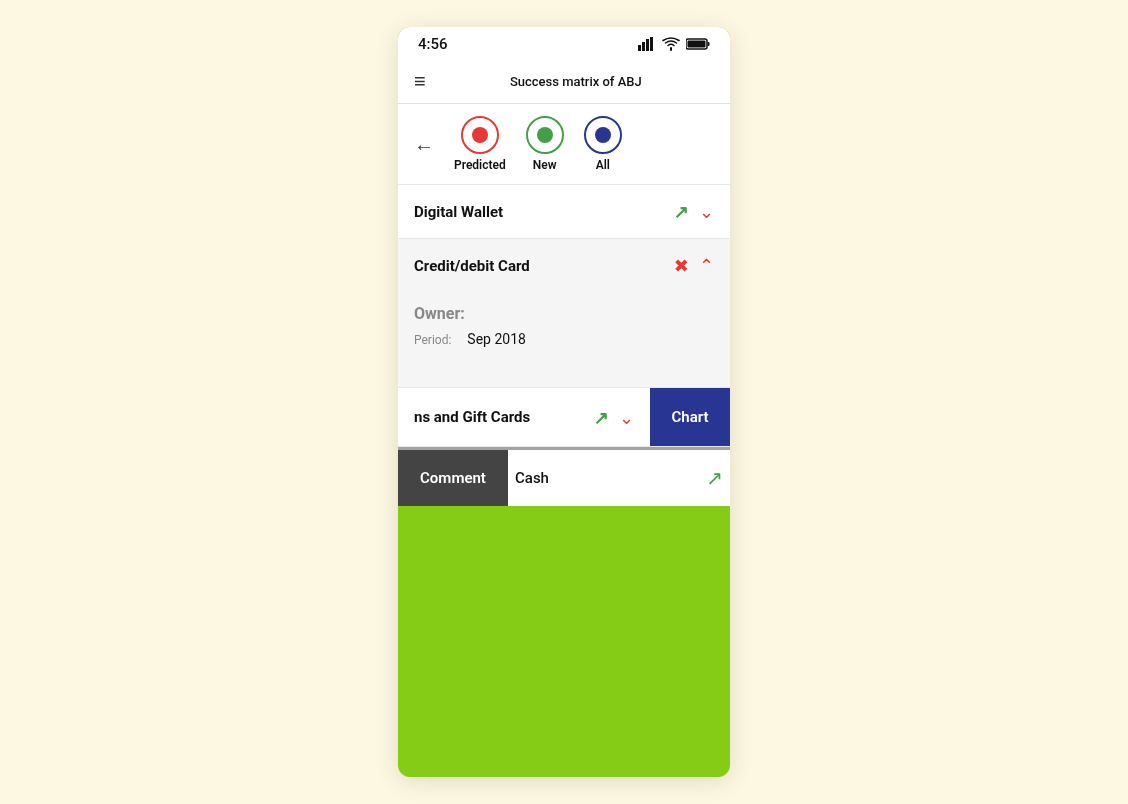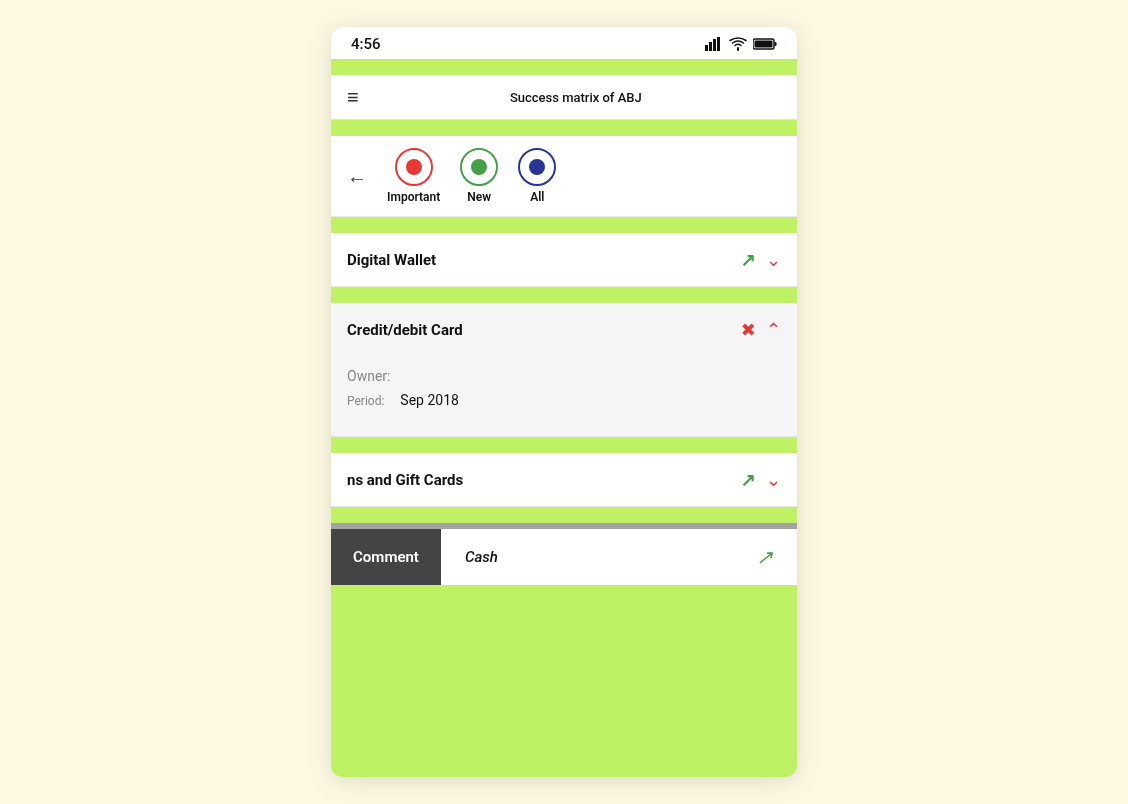--- a/index.html
+++ b/index.html
@@ -5,29 +5,28 @@
     * { box-sizing: border-box; margin: 0; padding: 0; }
     body {
       background-color: #fdf8e1;
       display: flex;
       justify-content: center;
       align-items: center;
       min-height: 100vh;
       font-family: 'Roboto', Arial, sans-serif;
     }
     .phone-container {
-      width: 466px;
+      width: 332px;
       min-height: 750px;
-      background: #bef264;
+      background: #84cc16;
       border-radius: 12px;
       box-shadow: 0 4px 24px rgba(0,0,0,0.12);
       overflow: hidden;
       display: flex;
       flex-direction: column;
-      gap: 16px;
     }
     
     .status-bar {
       display: flex;
       justify-content: space-between;
       align-items: center;
       padding: 8px 20px 6px;
       background: #fff;
     }
     .status-time {
@@ -179,31 +178,32 @@
     }
     .detail-col-value {
       font-size: 14px;
       color: #111;
       font-weight: 500;
     }
     .owner-row {
       margin-bottom: 8px;
     }
     .owner-label {
-      font-size: 14px;
+      font-size: 16px;
       color: #888;
+      font-weight: bold;
     }
     .owner-value {
       font-size: 14px;
       color: #111;
     }
     .period-row {
       display: flex;
       gap: 8px;
-      margin-bottom: 12px;
+      margin-bottom: 24px;
       align-items: baseline;
     }
     .period-label {
       font-size: 12px;
       color: #888;
     }
     .period-value {
       font-size: 14px;
       color: #111;
       margin-left: 8px;
@@ -246,42 +246,41 @@
       display: flex;
       align-items: center;
       justify-content: center;
       cursor: pointer;
       min-width: 80px;
     }
     
     .bottom-tabs {
       display: flex;
       background: #fff;
-      border-top: 6px solid #a3a3a3;
+      border-top: 3px solid #a3a3a3;
       text-align: center;
     }
     .tab-comment {
       background: #444;
       color: #fff;
       font-size: 15px;
       font-weight: 600;
       padding: 18px 20px;
       cursor: pointer;
       min-width: 110px;
       display: flex;
       align-items: center;
       justify-content: center;
     }
     .tab-cash {
       flex: 1;
       display: flex;
       align-items: center;
       justify-content: space-between;
-      padding: 16px 24px;
-      font-style: italic;
+      padding: 16px 7px;
     }
     .tab-cash-label {
       font-size: 15px;
       color: #111;
       font-weight: 500;
     }
     .arrow-up-green-sm {
       color: #43a047;
       font-size: 20px;
     }
@@ -326,21 +325,21 @@
     <span class="top-bar-title">Success matrix of ABJ</span>
   </div>
 
   <div class="filter-row">
     <span class="back-arrow">←</span>
 
     <div class="filter-item">
       <div class="filter-circle filter-circle-important">
         <div class="filter-dot-important"></div>
       </div>
-      <span class="filter-label">Important</span>
+      <span class="filter-label">Predicted</span>
     </div>
 
     <div class="filter-item">
       <div class="filter-circle filter-circle-new">
         <div class="filter-dot-new"></div>
       </div>
       <span class="filter-label">New</span>
     </div>
 
     <div class="filter-item">
@@ -382,20 +381,21 @@
 
   <div class="section">
     <div class="section-header-with-chart">
       <div class="section-header-content">
         <span class="section-title">ns and Gift Cards</span>
         <div class="section-header-icons">
           <span class="arrow-up-green">↗</span>
           <span class="chevron-down">⌄</span>
         </div>
       </div>
+      <div class="chart-button">Chart</div>
     </div>
   </div>
 
   <div class="bottom-tabs">
     <div class="tab-comment">Comment</div>
     <div class="tab-cash">
       <span class="tab-cash-label">Cash</span>
       <span class="arrow-up-green-sm">↗</span>
     </div>
   </div>

